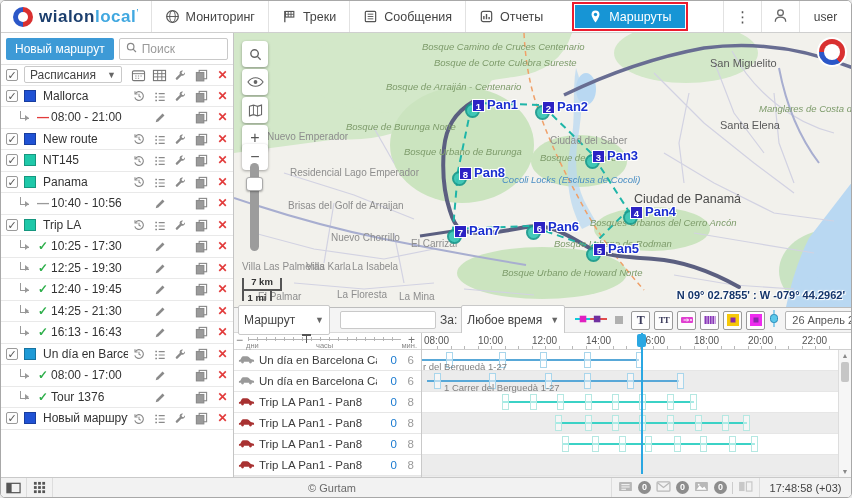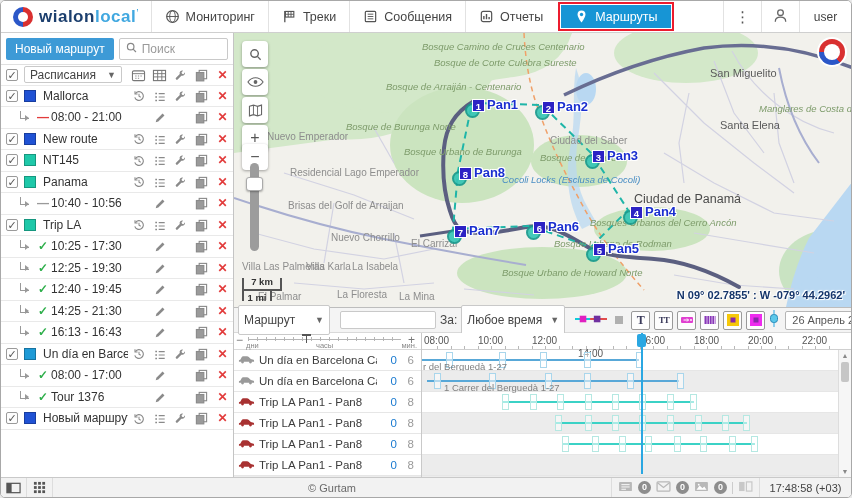--- a/index.html
+++ b/index.html
@@ -9,21 +9,21 @@
   header{position:absolute;left:0;top:0;right:0;height:32px;background:#fff;border-bottom:1px solid #cfcfcf;display:flex;align-items:stretch;}
   .logo{display:flex;align-items:center;gap:6px;padding:0 12px;min-width:118px;}
   .logo-swirl{width:20px;height:20px;border-radius:50%;background:conic-gradient(#d93030 0 50%,#2b57c8 50% 100%);position:relative;}
   .logo-swirl:after{content:"";position:absolute;left:5px;top:5px;width:10px;height:10px;border-radius:50%;background:#fff;}
   .logo-w{font-size:17px;font-weight:bold;color:#1c3f6e;letter-spacing:.5px;}
   .logo-l{font-size:17px;font-weight:bold;color:#41a8e0;letter-spacing:.5px;}
   .logo-tick{color:#41a8e0;font-size:11px;vertical-align:super;}
   nav{display:flex;align-items:stretch;}
   .tab{display:flex;align-items:center;gap:6px;padding:0 13px;border-left:1px solid #e2e2e2;color:#444;font-size:12.5px;cursor:default;}
   .tab svg{display:block;}
-  .redbox{border:2px solid #ec1c2e;margin:1px 2px;padding:1px;display:flex;align-items:stretch;}
+  .redbox{border:2px solid #ec1c2e;margin:1px 16px;padding:1px;display:flex;align-items:stretch;}
   .tab.active{background:#1795d5;color:#fff;border:none;}
   .hdr-right{margin-left:auto;display:flex;align-items:stretch;}
   .hbtn{width:38px;display:flex;align-items:center;justify-content:center;border-left:1px solid #e2e2e2;color:#555;font-size:15px;}
   .husr{display:flex;align-items:center;justify-content:center;border-left:1px solid #e2e2e2;width:52px;font-size:12px;color:#444;}
   
   aside{position:absolute;left:0;top:32px;width:233px;bottom:20px;background:#fff;border-right:1px solid #c4c4c4;overflow:hidden;}
   .sb-controls{display:flex;gap:5px;padding:5px 5px 4px 5px;}
   .btn-new{background:#3d9ad6;color:#fff;border:none;font-size:12px;padding:4px 9px;border-radius:2px;font-family:inherit;}
   .sb-search{flex:1;border:1px solid #c9c9c9;border-radius:2px;display:flex;align-items:center;gap:4px;padding:0 5px;color:#9a9a9a;background:#fff;}
   .srow{height:21.5px;display:flex;align-items:center;border-bottom:1px solid #e9e9e9;padding-left:5px;font-size:12px;}
@@ -544,21 +544,21 @@
       <path d="M330 62 Q400 28 470 15 Q545 5 619 35" fill="none" stroke="#686d92" stroke-width="3.5"></path>
       <path d="M290 0q2 40 12 70c15 44 30 72 48 105 14 26 36 55 60 82" fill="none" stroke="#f0a068" stroke-width="1.5" stroke-dasharray="5 4"></path>
       <path d="M240 68 C220 80 212 95 210 115 C208 138 210 160 216 178 C219 188 222 193 226 196 C240 203 262 200 292 194 C315 190 332 201 352 213 C368 223 392 224 420 226 C450 228 480 240 505 254" fill="none" stroke="#5b5f80" stroke-width="4" stroke-linecap="round"></path>
       <path d="M226 197 L186 203" fill="none" stroke="#5b5f80" stroke-width="3"></path>
       <path d="M238 70 L308 72 L358 121 L394 177 L357 214 L297 193 L219 196 L224 138 Z" fill="none" stroke="#1fb5a8" stroke-width="2" stroke-dasharray="7 5"></path>
     </svg>
     <div id="map-labels">
         <span class="mlbl ml-park" style="left: 188px; top: 8px;">Bosque Camino de Cruces Centenario</span>
         <span class="mlbl ml-park" style="left: 200px; top: 24px;">Bosque de Corte Culebra Sureste</span>
         <span class="mlbl ml-park" style="left: 152px; top: 48px;">Bosque de Arraiján - Centenario</span>
-        <span class="mlbl ml-city" style="left: 476px; top: 34px;">San Miguelito</span>
+        <span class="mlbl ml-city" style="left: 476px; top: 24px;">San Miguelito</span>
         <span class="mlbl ml-park" style="left: 525px; top: 70px;">Manglares de Costa d</span>
         <span class="mlbl ml-city" style="left: 486px; top: 86px;">Santa Elena</span>
         <span class="mlbl ml-res" style="left: 33px; top: 98px;">Nuevo Emperador</span>
         <span class="mlbl ml-park" style="left: 112px; top: 88px;">Bosque de Burunga Norte</span>
         <span class="mlbl ml-res" style="left: 316px; top: 102px;">Ciudad del Saber</span>
         <span class="mlbl ml-park" style="left: 170px; top: 113px;">Bosque Urbano de Burunga</span>
         <span class="mlbl ml-park" style="left: 306px; top: 119px;">Bosque de Miraflores</span>
         <span class="mlbl ml-res" style="left: 56px; top: 134px;">Residencial Lago Emperador</span>
         <span class="mlbl ml-water" style="left: 268px; top: 141px;">Cocoli Locks (Esclusa de Cocoli)</span>
         <span class="mlbl ml-big" style="left: 400px; top: 159px;">Ciudad de Panamá</span>
@@ -775,21 +775,21 @@
             </div>
           </div>
         <div class="padrow"></div>
       </div>
       <div class="tl-chart">
         <div class="axis" id="axis">
             <div class="ticks"></div>
             <span class="tk" style="left: 2px;">08:00</span>
             <span class="tk" style="left: 56px;">10:00</span>
             <span class="tk" style="left: 110px;">12:00</span>
-            <span class="tk" style="left: 156px; margin-top: 13px;">14:00</span>
+            <span class="tk" style="left: 164px;">14:00</span>
             <span class="tk" style="left: 218px;">16:00</span>
             <span class="tk" style="left: 272px;">18:00</span>
             <span class="tk" style="left: 326px;">20:00</span>
             <span class="tk" style="left: 380px;">22:00</span>
           </div>
         <div id="chart-rows">
             <div class="crow">
               <span class="cline" style="left: 0px; width: 217px; background: rgb(88, 168, 216);"></span>
               <span class="crect" style="left: 24px; border-color: rgb(169, 214, 236);"></span>
               <span class="crect" style="left: 77px; border-color: rgb(169, 214, 236);"></span>

